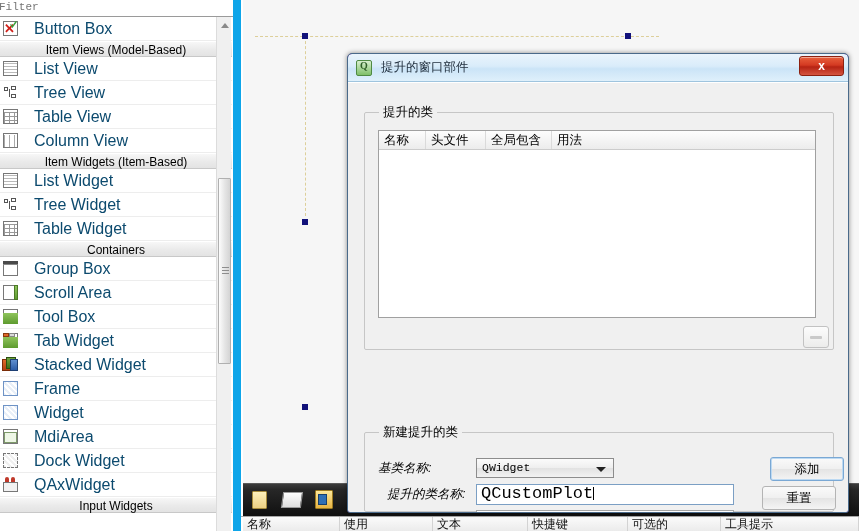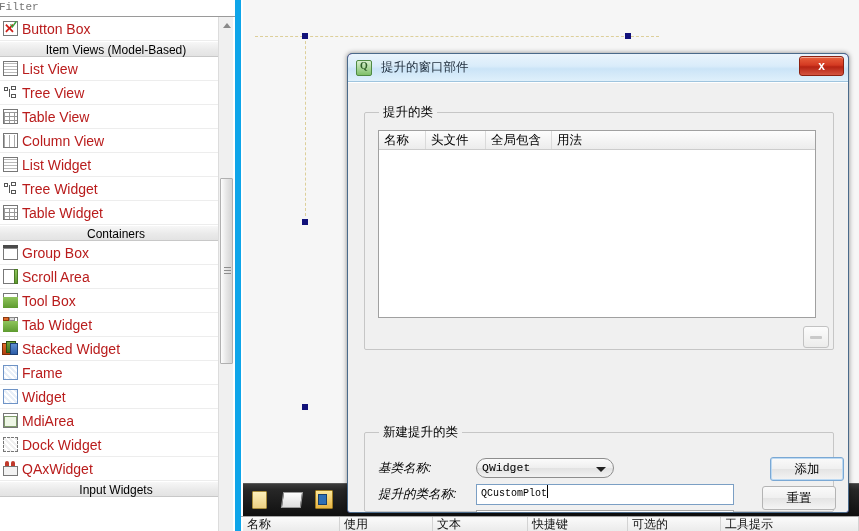--- a/index.html
+++ b/index.html
@@ -11,21 +11,21 @@
     font-family: "Liberation Sans", sans-serif;
     font-size: 12px;
     color: #000;
   }
   #root { position: relative; width: 859px; height: 531px; overflow: hidden; }
 
   
   #widgetbox {
     position: absolute; left: 0; top: 0; width: 241px; height: 531px;
     background: #ffffff;
-    border-right: 6px solid #0ea5e9;
+    border-right: 8px solid #0ea5e9;
     overflow: hidden;
   }
   #filter-row {
     position: absolute; left: 0; top: 0; width: 241px; height: 17px;
     background: #ffffff;
   }
   #filter-input {
     position: absolute; left: -6px; top: -3px; width: 247px; height: 20px;
     border: 1px solid #9a9a9a;
     background: #ffffff;
@@ -51,21 +51,21 @@
     color: #000;
     font-family: "Liberation Sans", sans-serif;
   }
   .wb-item {
     height: 24px; line-height: 24px;
     display: flex; align-items: center;
     border-bottom: 1px solid #ededed;
     padding-left: 2px;
     background: #ffffff;
   }
-  .wb-item .lbl { margin-left: 3px; font-size: 14px; color: #b91c1c; }
+  .wb-item .lbl { margin-left: 15px; font-size: 16px; color: #0c4a6e; }
   .wb-ico {
     width: 17px; height: 17px; flex: 0 0 17px;
     position: relative;
     display: inline-block;
   }
 
   
   .ico-box { position:absolute; left:1px; top:1px; right:1px; bottom:1px;
              border:1px solid #777; background:#fff; }
   .ico-lines { position:absolute; left:2px; top:3px; right:2px; bottom:2px;
@@ -277,30 +277,30 @@
   #btn-remove .dash { width: 12px; height: 3px; background: #c9c9c9; border-radius:1px;}
 
   .form-label {
     position: absolute; font-size: 12.5px; color: #000; line-height: 16px; font-style: italic;
   }
   .field {
     position: absolute;
     background: #ffffff;
     border: 1px solid #a6a6a6;
     font-family: "Liberation Mono", monospace;
-    font-size: 10px;
+    font-size: 17px;
     color: #000;
     padding: 0 4px;
     line-height: 17px;
     outline: none;
   }
   #combo-base {
     position:absolute; left: 111px; top: 25px; width: 138px; height: 20px;
     background: linear-gradient(to bottom,#fbfbfb 0%,#efefef 48%,#e2e2e2 52%,#f2f2f2 100%);
-    border: 1px solid #8d8d8d; border-radius: 10px;
+    border: 1px solid #8d8d8d; border-radius: 0;
     font-family: "Liberation Mono", monospace;
     font-size: 11.5px; line-height: 18px; padding-left: 5px; color:#000;
   }
   #combo-base .cb-arrow {
     position:absolute; right: 7px; top: 8px;
     width:0;height:0;border-left:5px solid transparent;border-right:5px solid transparent;
     border-top:5px solid #222;
   }
   #fld-promoted { left: 111px; top: 51px; width: 258px; height: 21px; background:#fff; border:1px solid #7b9fc4;}
   #fld-header   { left: 111px; top: 77px; width: 258px; height: 21px; }
@@ -408,20 +408,21 @@
         <span class="lbl">Table View</span>
       </div>
       <div class="wb-item">
         <span class="wb-ico">
             <span class="ico-box"></span>
             <span class="ico-cols"></span>
           </span>
         <span class="lbl">Column View</span>
       </div>
 
+      <div class="wb-cat">Item Widgets (Item-Based)</div>
 
       <div class="wb-item">
         <span class="wb-ico">
             <span class="ico-box"></span>
             <span class="ico-lines"></span>
           </span>
         <span class="lbl">List Widget</span>
       </div>
       <div class="wb-item">
         <span class="wb-ico">
@@ -556,21 +557,21 @@
 
       <div class="groupbox" id="gb-new">
         <span class="gb-title">新建提升的类</span>
 
         <span class="form-label" style="left:13px; top:27px;">基类名称:</span>
         <div id="combo-base">
           <span>QWidget</span>
           <span class="cb-arrow"></span>
         </div>
 
-        <span class="form-label" style="left:13px; top:53px;">提升的类名称:</span>
+        <span class="form-label" style="left:22px; top:53px;">提升的类名称:</span>
         <div class="field" id="fld-promoted">
           <span>QCustomPlot</span><span id="caret"></span>
         </div>
 
         <span class="form-label" style="left:13px; top:79px;">头文件:</span>
         <div class="field" id="fld-header">
           
         </div>
 
         <div class="side-btn" id="btn-add">添加</div>

